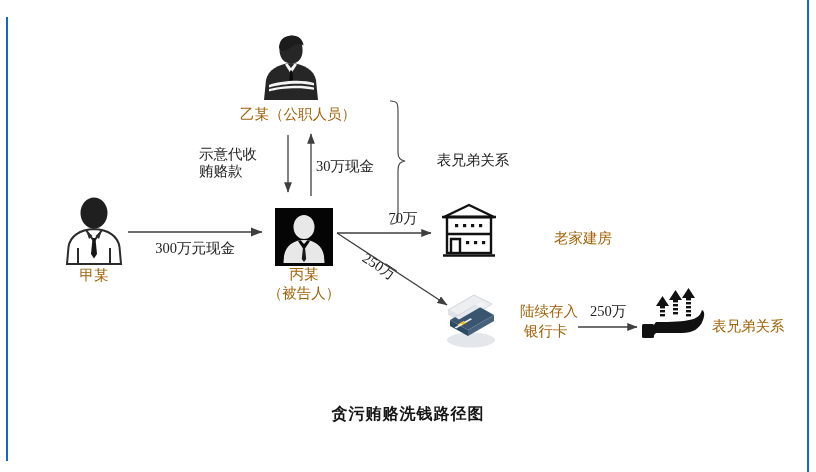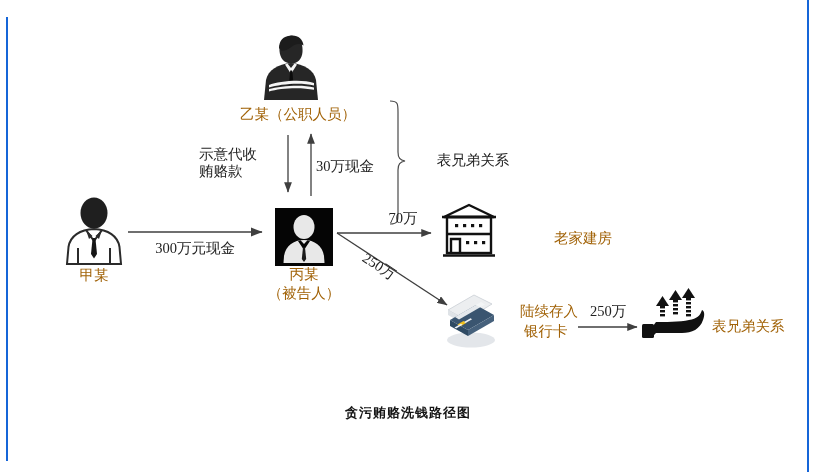--- a/index.html
+++ b/index.html
@@ -32,21 +32,21 @@
     color:#222;
     font-size:14.5px;
     line-height:17px;
     white-space:pre;
     font-family:"Liberation Serif","DejaVu Serif",serif;
   }
   .title{
     position:absolute;
     left:0;top:404px;width:816px;
     text-align:center;
-    font-size:13px;
+    font-size:16px;
     font-weight:bold;
     color:#161616;
     letter-spacing:1px;
     font-family:"Liberation Sans","DejaVu Sans",sans-serif;
   }
   svg{position:absolute;left:0;top:0;overflow:visible;}
 </style>
 </head>
 <body>
 

